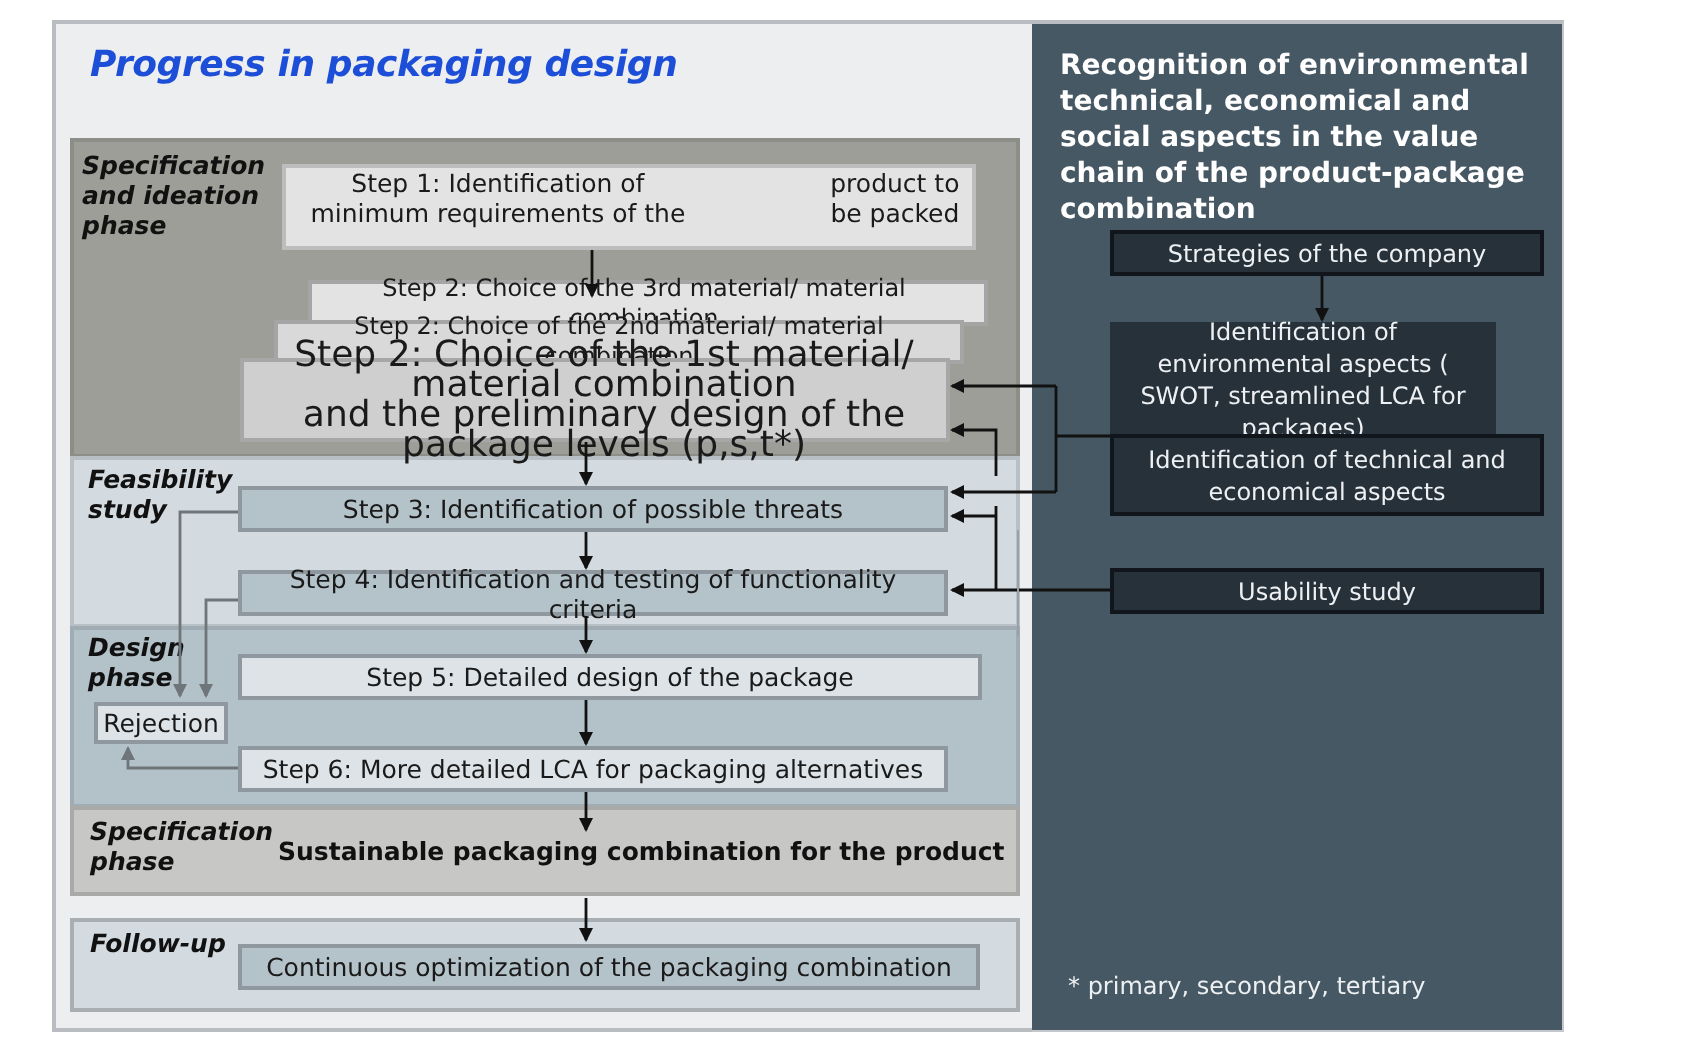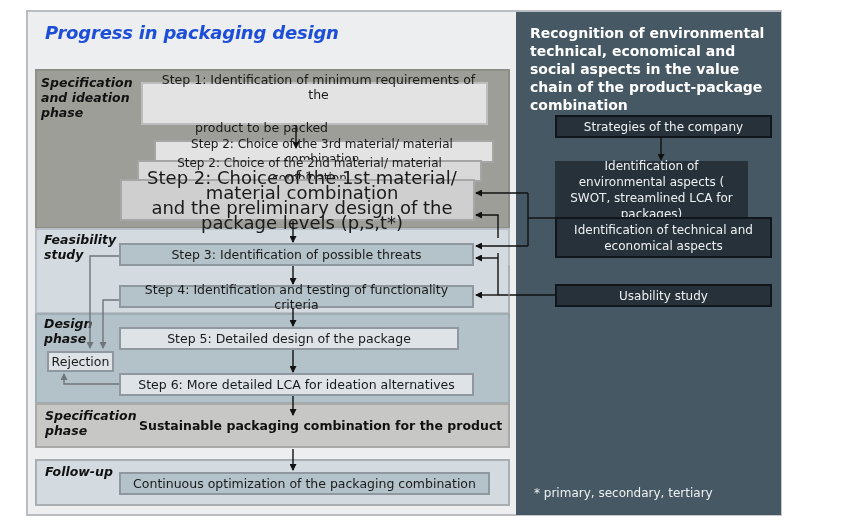--- a/index.html
+++ b/index.html
@@ -39,21 +39,21 @@
 <div class="abs band band-design"></div>
 <div class="abs band band-spec2"></div>
 <div class="abs band band-follow"></div>
 
 <div class="abs phase-label" style="left:41px;top:75px;width:90px;">Specification and ideation phase</div>
 <div class="abs phase-label" style="left:44px;top:232px;width:70px;">Feasibility study</div>
 <div class="abs phase-label" style="left:44px;top:316px;width:60px;">Design phase</div>
 <div class="abs phase-label" style="left:45px;top:408px;width:90px;">Specification phase</div>
 <div class="abs phase-label" style="left:45px;top:464px;width:90px;">Follow-up</div>
 
-<div class="abs box box-light" style="left:141px;top:82px;width:347px;height:43px;flex-direction:column;align-items:flex-start;padding-left:8px;justify-content:center;gap:18px;">
+<div class="abs box box-light" style="left:141px;top:82px;width:347px;height:43px;flex-direction:row;align-items:flex-start;padding-left:8px;justify-content:center;gap:18px;">
   <span>Step 1: Identification of minimum requirements of the</span>
   <span style="padding-left:44px;">product to be packed</span>
 </div>
 
 <div class="abs box box-light" style="left:154px;top:140px;width:340px;height:23px;border-color:#a5a5a5;font-size:12px;justify-content:flex-end;padding-right:4px;">
   <span>Step 2:  Choice of the 3rd material/ material combination</span>
 </div>
 <div class="abs box box-light" style="left:137px;top:160px;width:345px;height:22px;border-color:#a5a5a5;font-size:12px;background:#d9d9d9;">
   <span>Step 2:  Choice of the 2nd material/ material combination</span>
 </div>
@@ -61,25 +61,25 @@
   <span>Step 2:  Choice of the 1st material/ material combination</span>
   <span>and the preliminary design of the package levels (p,s,t*)</span>
 </div>
 
 <div class="abs box box-blue" style="left:119px;top:243px;width:355px;height:23px;">
   <span>Step 3:  Identification of possible threats</span>
 </div>
 <div class="abs box box-blue" style="left:119px;top:285px;width:355px;height:23px;">
   <span>Step 4:  Identification and testing of functionality criteria</span>
 </div>
-<div class="abs box box-pale" style="left:119px;top:327px;width:340px;height:23px;">
+<div class="abs box box-pale" style="left:119px;top:327px;width:372px;height:23px;">
   <span>Step 5:  Detailed design of the package</span>
 </div>
 <div class="abs box box-pale" style="left:119px;top:373px;width:355px;height:23px;">
-  <span>Step 6:  More detailed LCA for ideation alternatives</span>
+  <span>Step 6:  More detailed LCA for packaging alternatives</span>
 </div>
 
 <div class="abs box box-pale" style="left:47px;top:351px;width:67px;height:21px;">
   <span>Rejection</span>
 </div>
 
 <div class="abs" style="left:139px;top:418px;font-size:12.5px;font-weight:bold;color:#111;">Sustainable packaging combination for the product</div>
 
 <div class="abs box box-blue" style="left:119px;top:472px;width:371px;height:23px;">
   <span>Continuous optimization of the packaging combination</span>

